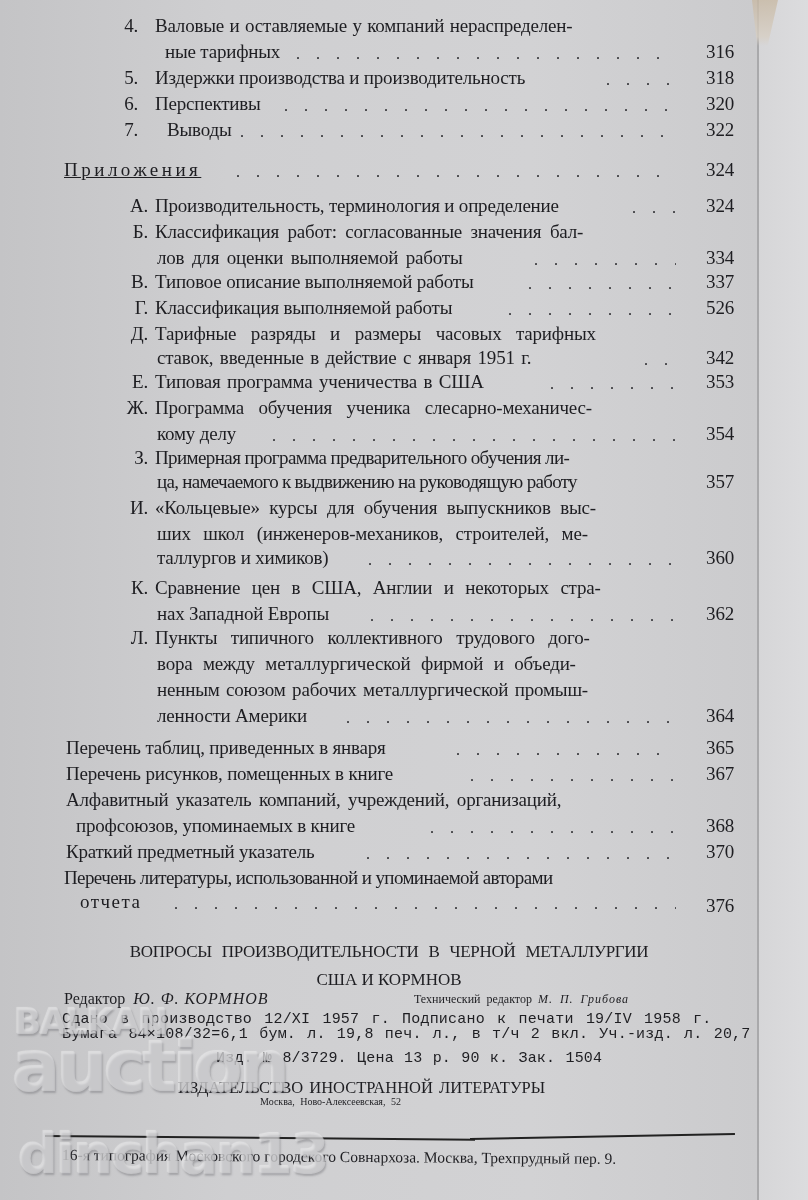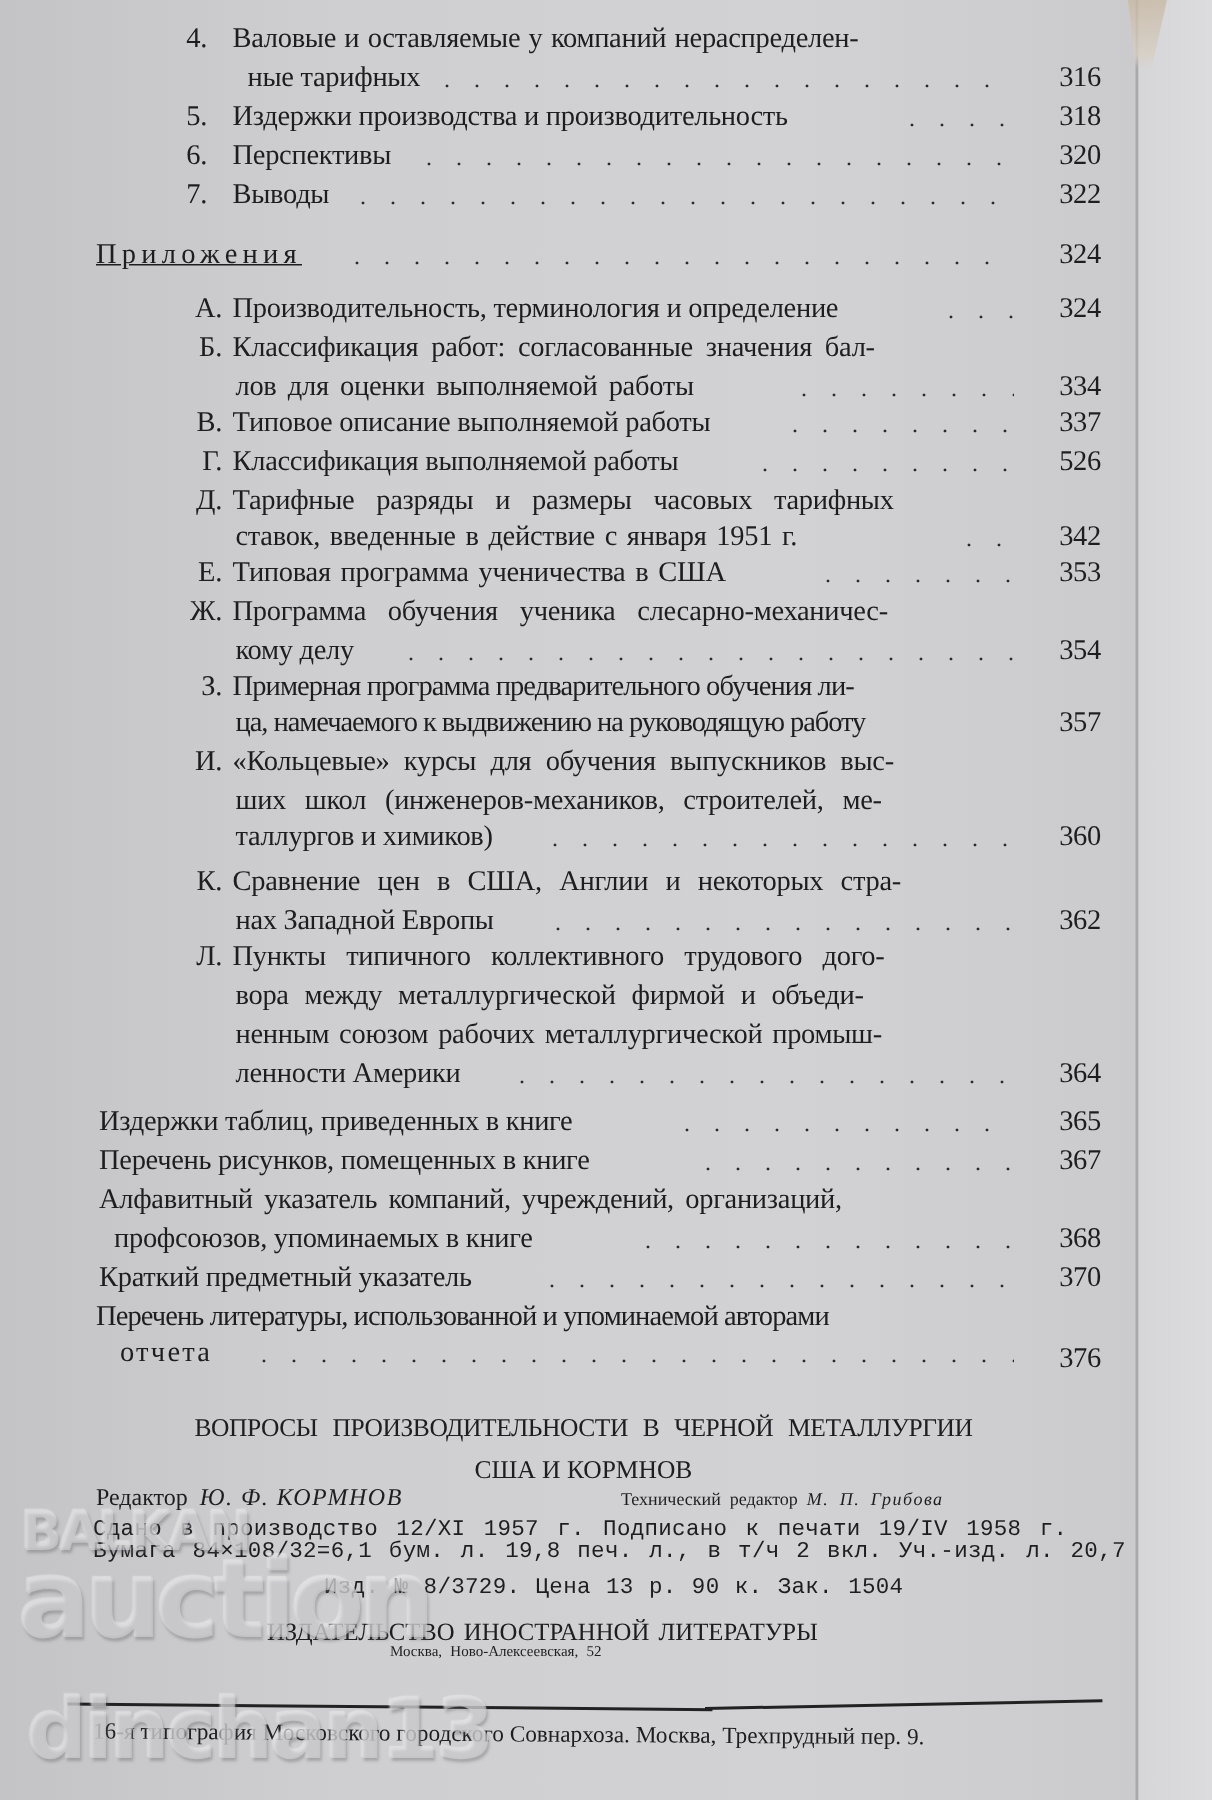--- a/index.html
+++ b/index.html
@@ -90,21 +90,21 @@
 
   <div class="row" style="top:92px">
     <span class="num" style="left:98px">6.</span>
     <span class="txt" style="left:155px">Перспективы</span>
     <span class="dots" style="left:284px;width:392px;top:2px">. . . . . . . . . . . . . . . . . . . . . . . . . . . . . . . . . . . . . .</span>
     <span class="page-no">320</span>
   </div>
 
   <div class="row" style="top:118px">
     <span class="num" style="left:98px">7.</span>
-    <span class="txt" style="left:155px">Выводы</span>
+    <span class="txt" style="left:167px">Выводы</span>
     <span class="dots" style="left:240px;width:436px;top:2px">. . . . . . . . . . . . . . . . . . . . . . . . . . . . . . . . . . . . . . . . . .</span>
     <span class="page-no">322</span>
   </div>
 
   <div class="row" style="top:158px">
     <span class="txt spaced" style="left:64px">Приложения</span>
     <span class="dots" style="left:236px;width:440px;top:2px">. . . . . . . . . . . . . . . . . . . . . . . . . . . . . . . . . . . . . . . . . . .</span>
     <span class="page-no">324</span>
   </div>
 
@@ -208,21 +208,21 @@
   <div class="row" style="top:678px">
     <span class="txt" style="left:157px;word-spacing:2px">ненным союзом рабочих металлургической промыш-</span>
   </div>
   <div class="row" style="top:704px">
     <span class="txt" style="left:157px">ленности Америки</span>
     <span class="dots" style="left:346px;width:330px;top:2px">. . . . . . . . . . . . . . . . . . . . . . . . . . . . . . . .</span>
     <span class="page-no">364</span>
   </div>
 
   <div class="row" style="top:736px">
-    <span class="txt" style="left:66px">Издержки таблиц, приведенных в книге</span>
+    <span class="txt" style="left:66px">Перечень таблиц, приведенных в января</span>
     <span class="dots" style="left:456px;width:220px;top:2px">. . . . . . . . . . . . . . . . . . . . .</span>
     <span class="page-no">365</span>
   </div>
   <div class="row" style="top:762px">
     <span class="txt" style="left:66px">Перечень рисунков, помещенных в книге</span>
     <span class="dots" style="left:470px;width:206px;top:2px">. . . . . . . . . . . . . . . . . . .</span>
     <span class="page-no">367</span>
   </div>
   <div class="row" style="top:788px">
     <span class="txt" style="left:66px;word-spacing:3px">Алфавитный указатель компаний, учреждений, организаций,</span>

